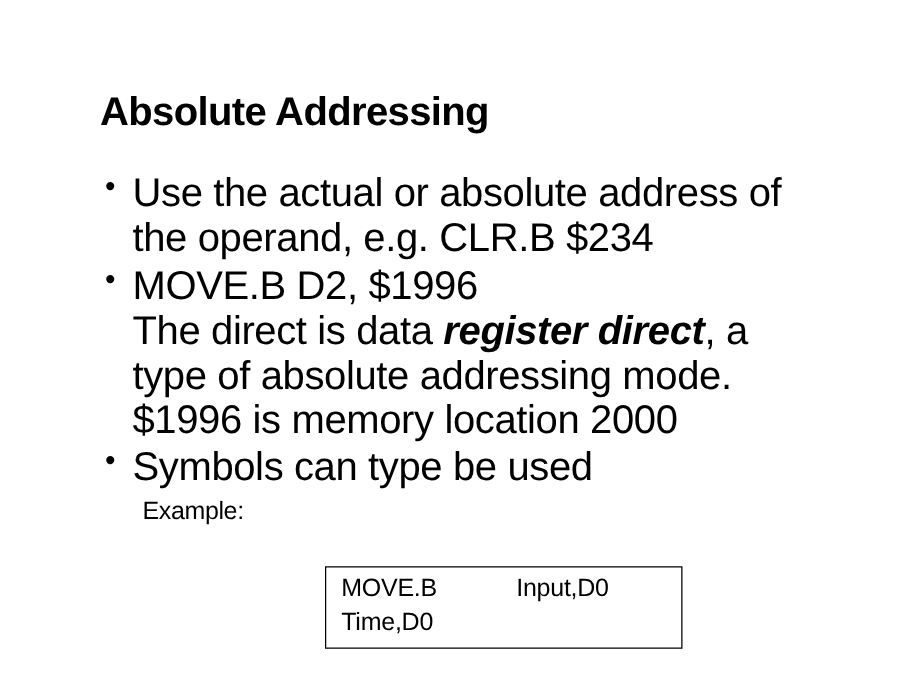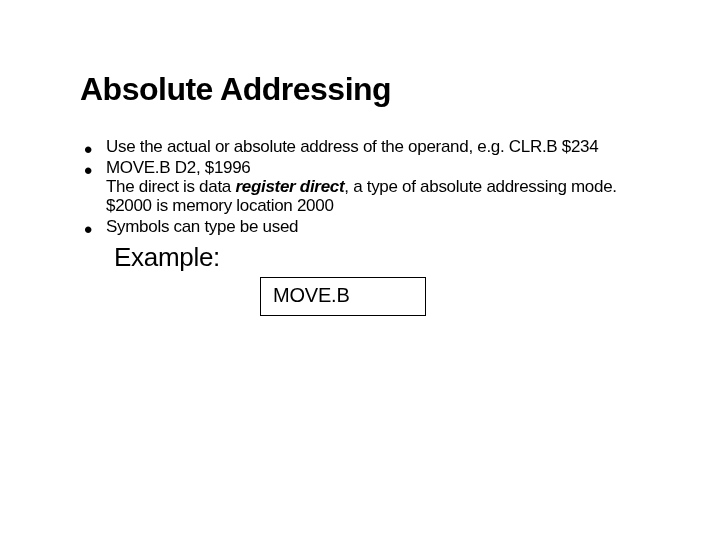--- a/index.html
+++ b/index.html
@@ -25,50 +25,50 @@
     margin: 0 0 30px 0;
     line-height: 1.1;
   }
   ul.bullets {
     list-style: none;
     margin: 0;
     padding: 0 0 0 26px;
   }
   ul.bullets > li {
     position: relative;
-    font-size: 17px;
+    font-size: 32px;
     line-height: 1.12;
     margin: 0 0 2px 0;
     letter-spacing: -0.3px;
   }
   ul.bullets > li::before {
     content: "•";
     position: absolute;
     left: -22px;
     top: 0;
     font-size: 24px;
     color: #000;
   }
   .body-text {
     display: block;
   }
   .italic {
     font-style: italic;
     font-weight: bold;
   }
   .example-label {
-    font-size: 26px;
-    margin: 6px 0 0 34px;
+    font-size: 20px;
+    margin: 6px 0 16px 34px;
     letter-spacing: -0.3px;
   }
   .code-box {
     border: 1.5px solid #000;
     display: inline-block;
     padding: 4px 12px 6px 12px;
-    margin: 4px 0 0 180px;
+    margin: 16px 0 0 180px;
     font-family: "Comic Sans MS", "Comic Sans", cursive, sans-serif;
     font-size: 20px;
     line-height: 1.35;
     letter-spacing: -0.2px;
   }
   .code-row {
     display: flex;
   }
   .code-col-a {
     width: 140px;
@@ -86,33 +86,35 @@
 
   <ul class="bullets">
 
     <li>
       <span class="body-text">Use the actual or absolute address of the operand, e.g. CLR.B $234</span>
     </li>
 
     <li>
       <span class="body-text">MOVE.B D2, $1996</span>
       <span class="body-text">
-        <span>The direct is data </span><span class="italic">register direct</span><span>, a type of absolute addressing mode. $2000 is memory location 2000</span>
+        <span>The direct is data </span><span class="italic">register direct</span><span>, a type of absolute addressing mode. $1996 is memory location 2000</span>
       </span>
     </li>
 
     <li>
       <span class="body-text">Symbols can type be used</span>
     </li>
 
   </ul>
 
   <div class="example-label">Example:</div>
 
   <div class="code-box">
     <div class="code-row">
       <div class="code-col-a">MOVE.B</div>
+      <div class="code-col-b">Input,D0</div>
     </div>
     <div class="code-row">
+      <div class="code-col-b">Time,D0</div>
     </div>
   </div>
 
 </div>
 
 </body></html>

